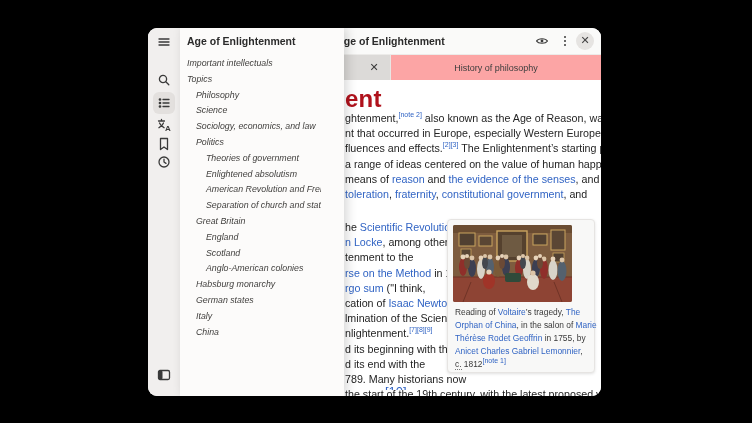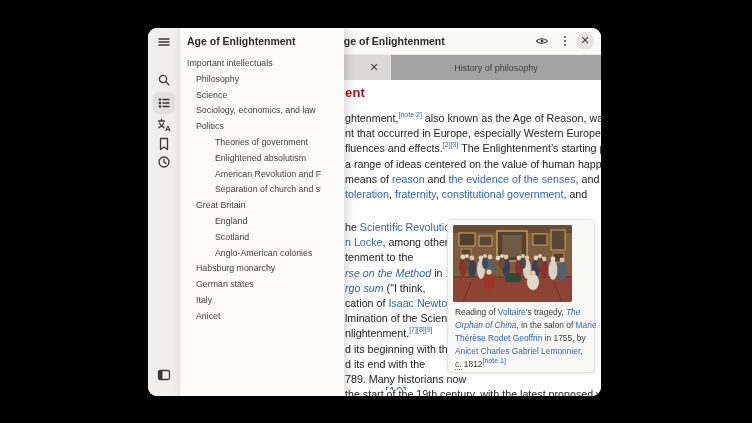--- a/index.html
+++ b/index.html
@@ -22,53 +22,53 @@
              font-weight:bold;font-size:10.5px;color:#2b2b2b;}
   .hb-btn{position:absolute;top:4px;width:18px;height:18px;display:flex;align-items:center;
           justify-content:center;border-radius:50%;}
   .hb-eye{right:50px;} .hb-kebab{right:27px;} .hb-close{right:7px;background:#e6e4e2;}
   .hb-btn svg{stroke:#3a3a3a;fill:none;stroke-width:1.2;stroke-linecap:round;}
   .hb-close span{font-size:11px;color:#444;line-height:1;margin-top:-1px;}
   .tabbar{position:absolute;left:0;top:27px;width:421px;height:25px;background:#f4f2f1;
           border-bottom:1px solid #e4e2e0;display:flex;}
   .tab{position:relative;width:50%;height:25px;display:flex;align-items:center;justify-content:center;}
   .tab.active{background:#dcdad8;}
-  .tab.inactive{background:#a3a3a3;border-left:1px solid #e8e6e4;}
+  .tab.inactive{background:#fca5a5;border-left:1px solid #e8e6e4;}
   .tab-label{font-size:9px;color:#3d3d3d;}
   .tab-close{position:absolute;right:8px;top:4px;width:16px;height:16px;border-radius:4px;
              display:flex;align-items:center;justify-content:center;font-size:11px;color:#3c3c3c;}
   
   .article{position:absolute;left:0;top:52px;width:421px;height:316px;background:#fff;overflow:hidden;}
-  .art-heading{position:absolute;left:165px;top:5px;font-size:13px;font-weight:bold;
+  .art-heading{position:absolute;left:165px;top:5px;font-size:24px;font-weight:bold;
                color:var(--heading,#b0121c);letter-spacing:.2px;}
   .rich{position:absolute;left:165px;color:#242424;font-size:10.7px;}
   .rich .tl{white-space:nowrap;height:15.2px;line-height:15.2px;}
   .p1{top:31px;} .p2{top:140px;}
   .seg-b{font-weight:normal;}
   .seg-l{color:var(--link,#3164c4);}
-  .seg-il{color:var(--link,#3164c4);font-style:italic;text-align:center;}
+  .seg-il{color:var(--link,#3164c4);text-align:center;}
   .seg-d{border-bottom:1px dotted #777;}
   sup.seg-supl{color:var(--link,#3164c4);font-size:7px;line-height:0;}
   .clipped-frag{position:absolute;left:205px;top:304px;height:6px;overflow:hidden;
                 color:var(--link,#3164c4);font-size:13px;}
   
   .figure{position:absolute;left:267px;top:139px;width:130px;height:152px;background:#f8f8f7;
           border:1px solid #e6e4e2;border-radius:4px;box-shadow:0 1px 3px rgba(0,0,0,.12);padding-left:16px;}
   .painting{position:absolute;left:5px;top:5px;width:119px;height:77px;border-radius:2px;overflow:hidden;}
   .cap{position:absolute;left:7px;top:86px;width:116px;font-size:8.4px;color:#3a3a3a;}
   .cap .tl{height:13px;line-height:13px;white-space:nowrap;}
   
   .panel{position:absolute;left:32px;top:0;width:164px;height:368px;background:#fcfbfa;
          box-shadow:3px 0 10px rgba(0,0,0,.16);z-index:5;}
   .panel-title{position:absolute;left:7px;top:0;height:26px;line-height:26px;font-weight:bold;
                font-size:10.5px;color:#2b2b2b;white-space:nowrap;}
-  .toc{position:absolute;left:0;top:28px;width:141px;}
+  .toc{position:absolute;left:0;top:28px;width:141px;font-style:italic;}
   .toc-item{height:15.8px;line-height:15.8px;font-size:8.8px;color:#403f3d;white-space:nowrap;
             overflow:hidden;}
-  .lv0{padding-left:7px;} .lv1{padding-left:16px;} .lv2{padding-left:35px;}
+  .lv0{padding-left:7px;} .lv1{padding-left:16px;} .lv2{padding-left:26px;}
 </style>
 </head>
 <body>
 
 <div class="stage">
   <div class="window">
 
     <div class="rail">
       <div class="icon-btn" style="top:3px">
         <svg width="14" height="14" viewBox="0 0 14 14">
@@ -237,33 +237,34 @@
               <div class="tl"><span class="seg-d">c.</span><span class="seg-p"> 1812</span><sup class="seg-supl">[note 1]</sup></div>
             </div>
         </div>
       </div>
     </div>
 
     <div class="panel">
       <div class="panel-title">Age of Enlightenment</div>
       <div class="toc" id="toc">
           <div class="toc-item lv0">Important intellectuals</div>
+          <div class="toc-item lv0">Topics</div>
           <div class="toc-item lv1">Philosophy</div>
           <div class="toc-item lv1">Science</div>
           <div class="toc-item lv1">Sociology, economics, and law</div>
           <div class="toc-item lv1">Politics</div>
           <div class="toc-item lv2">Theories of government</div>
           <div class="toc-item lv2">Enlightened absolutism</div>
           <div class="toc-item lv2">American Revolution and French Revolution</div>
           <div class="toc-item lv2">Separation of church and state</div>
           <div class="toc-item lv1">Great Britain</div>
           <div class="toc-item lv2">England</div>
           <div class="toc-item lv2">Scotland</div>
           <div class="toc-item lv2">Anglo-American colonies</div>
           <div class="toc-item lv1">Habsburg monarchy</div>
           <div class="toc-item lv1">German states</div>
           <div class="toc-item lv1">Italy</div>
-          <div class="toc-item lv1">Anicet</div>
+          <div class="toc-item lv1">China</div>
         </div>
     </div>
 
   </div>
 </div>
 
 </body></html>

